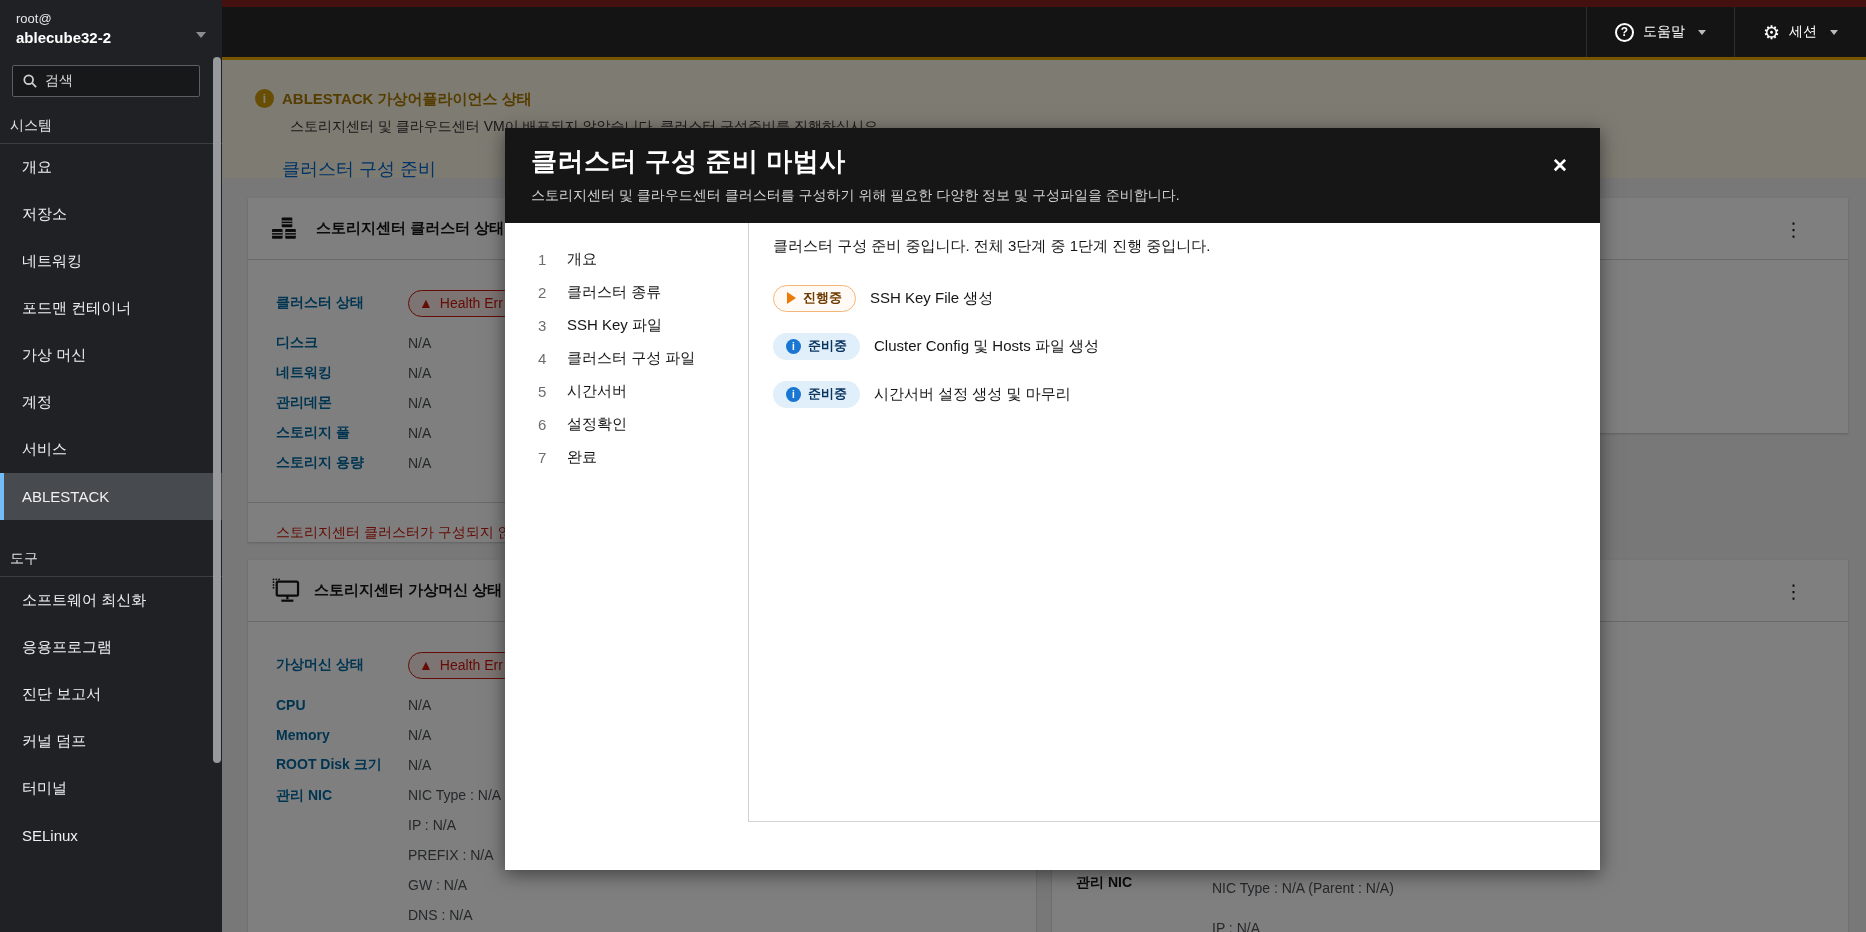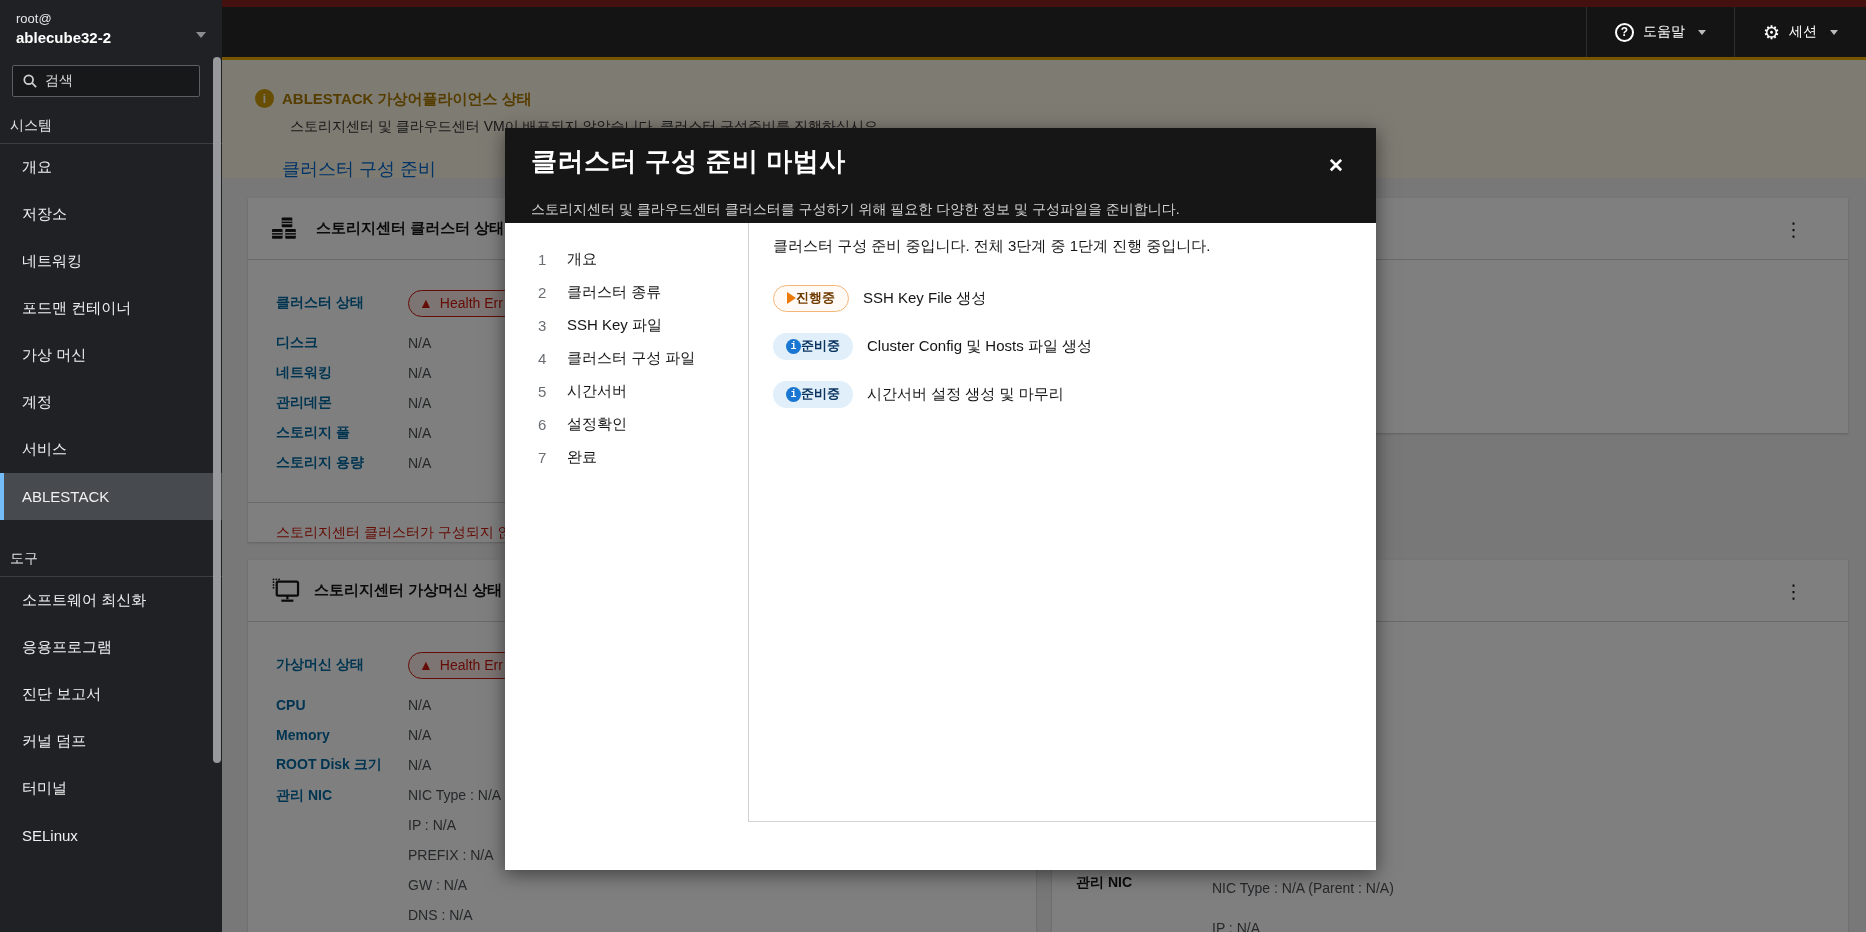--- a/index.html
+++ b/index.html
@@ -56,34 +56,34 @@
   .red-note { color:#c9190b; font-size:14px; white-space:nowrap; }
   .nic-lines { display:flex; flex-direction:column; }
   .nic-lines .val { line-height:30px; }
   .cardB-nic { position:absolute; left:24px; top:308px; display:flex; }
   .cardB-nic .lbl { width:136px; font-size:14px; font-weight:bold; color:#151515; padding-top:6px; }
   .cardB-nic .val { font-size:14px; color:#4d5155; line-height:40px; }
 
   #dim { position:absolute; inset:0; background:rgba(0,0,0,0.5); z-index:5; }
 
   
-  #modal { position:absolute; left:505px; top:128px; width:871px; height:742px; z-index:30; box-shadow:0 4px 18px rgba(0,0,0,0.5); background:#fff; }
+  #modal { position:absolute; left:505px; top:128px; width:1095px; height:742px; z-index:30; box-shadow:0 4px 18px rgba(0,0,0,0.5); background:#fff; }
   .wiz-head { position:relative; height:95px; background:#161616; padding:16px 60px 0 26px; }
   .wiz-title { color:#ffffff; font-size:26px; font-weight:bold; letter-spacing:0.5px; }
-  .wiz-sub { color:#d2d2d2; font-size:14px; margin-top:22px; }
+  .wiz-sub { color:#d2d2d2; font-size:14px; margin-top:8px; }
   .wiz-close { position:absolute; right:32px; top:26px; color:#fff; font-size:19px; font-weight:bold; cursor:pointer; }
   .wiz-body { display:flex; height:599px; background:#fff; }
   .wiz-steps { width:244px; flex:none; border-right:1px solid #d2d2d2; padding-top:20px; }
   .step { display:flex; align-items:center; height:33px; padding-left:33px; font-size:15px; cursor:pointer; }
   .step .n { width:17px; color:#6a6e73; flex:none; }
   .step .s-lbl { color:#151515; margin-left:12px; }
   .wiz-main { flex:1; padding:14px 28px 0 24px; border-bottom:1px solid #d2d2d2; }
   .wiz-intro { font-size:15px; color:#151515; margin-bottom:18px; }
   .task { display:flex; align-items:center; height:48px; gap:14px; }
-  .pill { display:inline-flex; align-items:center; height:27px; padding:0 13px; border-radius:14px; font-size:13px; font-weight:bold;font-family:Liberation Mono, monospace; }
+  .pill { display:inline-flex; align-items:center; gap:7px; height:27px; padding:0 13px; border-radius:14px; font-size:13px; font-weight:bold; }
   .pill.running { background:#fffaf5; border:1px solid #f4b678; color:#6e3a00; }
   .pill.pending { background:#e0effa; color:#0a3560; }
   .play-ic { width:0; height:0; border-top:6px solid transparent; border-bottom:6px solid transparent; border-left:9px solid #ec7a08; }
   .pinfo-ic { width:15px; height:15px; border-radius:50%; background:#1976d2; color:#fff; font-size:10px; font-weight:bold; display:flex; align-items:center; justify-content:center; }
   .task .t-lbl { font-size:15px; color:#151515; }
   .wiz-foot { height:48px; background:#fff; }
 
   
   .ic-col { flex:none; display:flex; align-items:center; }
 </style>

